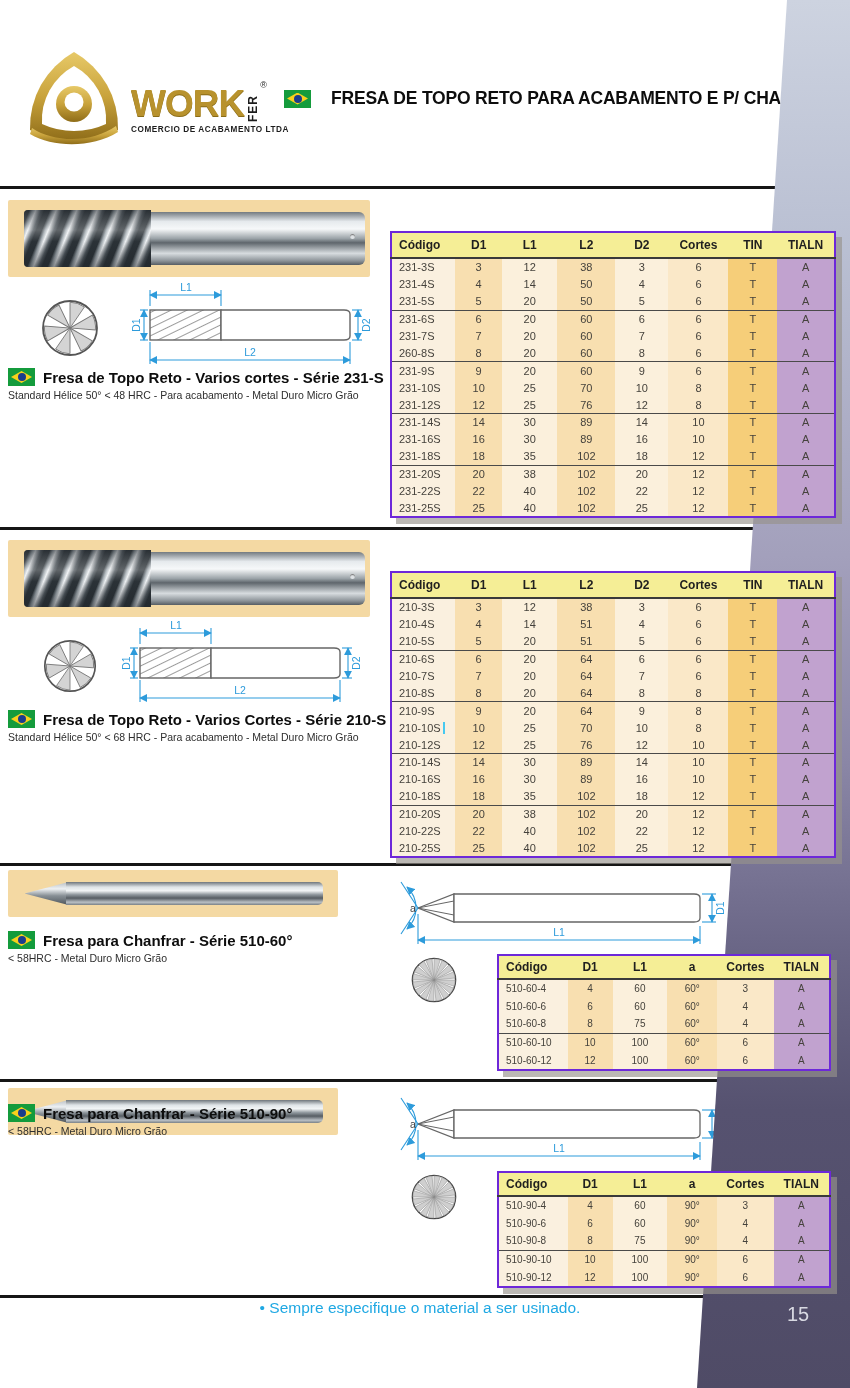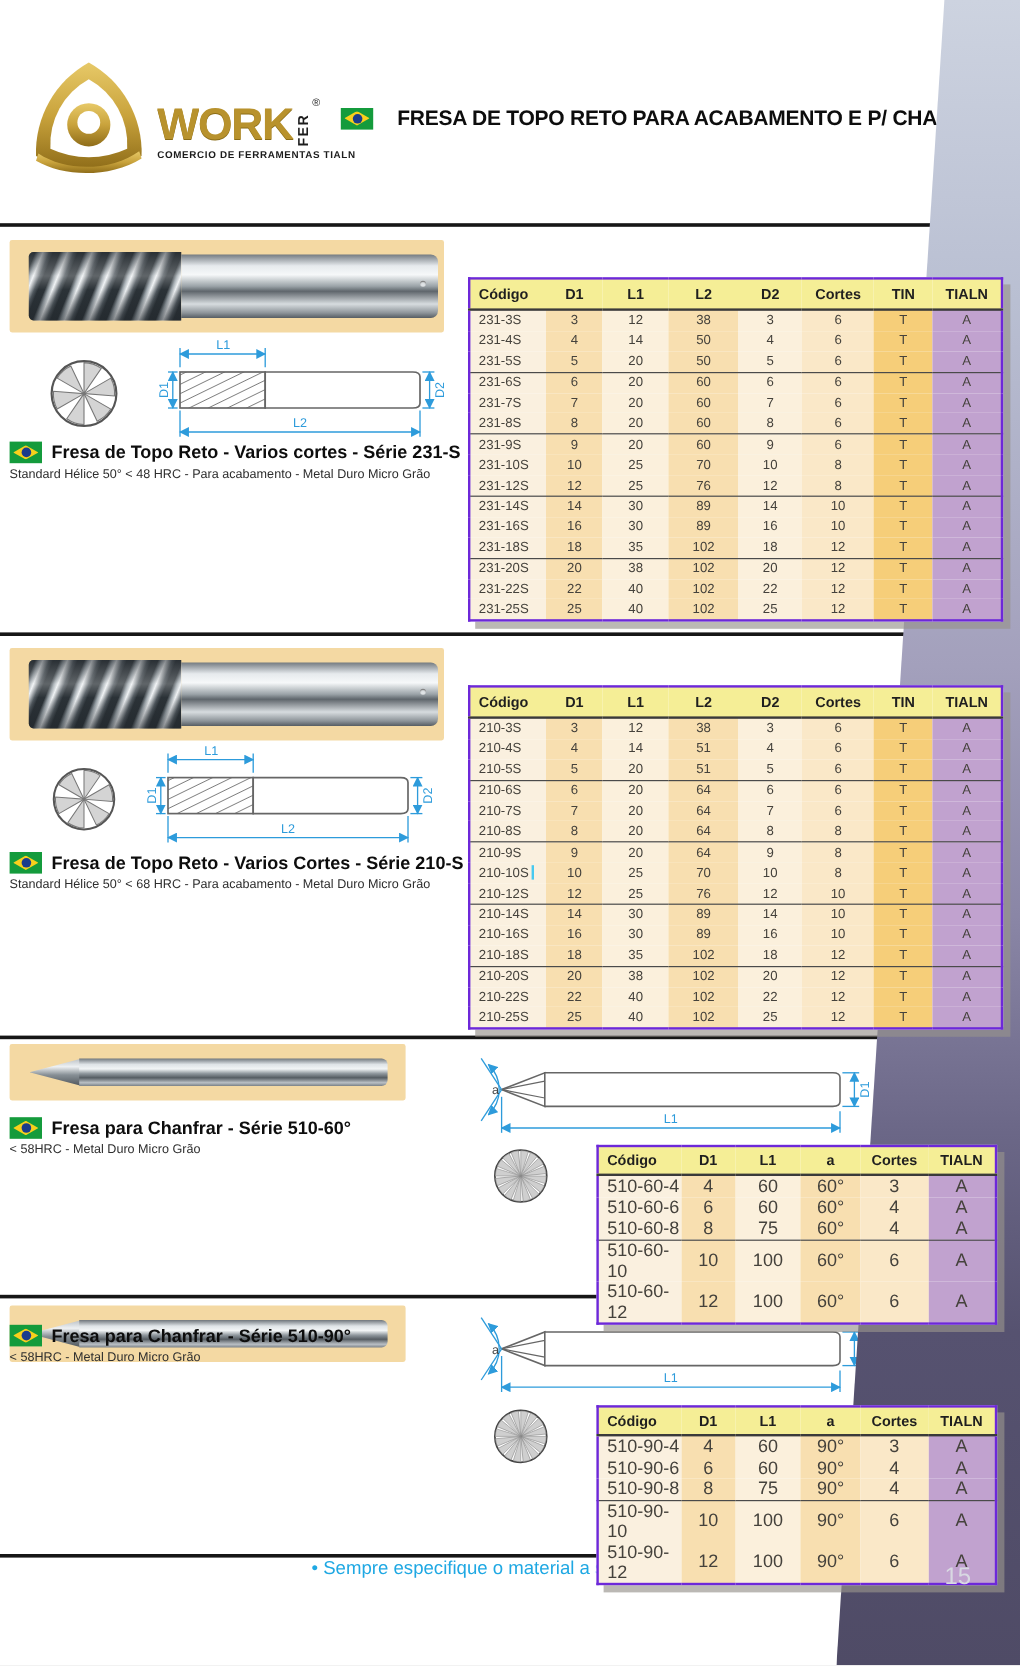--- a/index.html
+++ b/index.html
@@ -55,21 +55,21 @@
 
   
   .tablebox{position:absolute;z-index:3;box-shadow:6px 6px 0 rgba(150,146,140,.65);background:#fff;}
   table{border-collapse:collapse;table-layout:fixed;width:100%;height:100%;}
   table{border:2px solid #6d28d9;}
   th{background:#f5ee96;font-size:12px;font-weight:800;color:#1f1f1f;border-bottom:2px solid #3a3a3a;padding:0;}
   td{font-size:11px;color:#45423c;text-align:center;padding:0;vertical-align:middle;}
   th:first-child,td:first-child{text-align:left;padding-left:7px;}
   tbody tr.group td{border-top:1.4px solid #4a4a4a;}
   .t8 th{height:24px;} .t8 td{height:16.9px;}
-  .t6 th{height:22px;} .t6 td{height:17.6px;font-size:15px;margin-top:20px;}
+  .t6 th{height:22px;} .t6 td{height:17.6px;font-size:10px;margin-top:20px;}
   .t8 td:nth-child(1){background:#faf0df;} .t8 td:nth-child(2){background:#f8dfb0;}
   .t8 td:nth-child(3){background:#fbf0dc;} .t8 td:nth-child(4){background:#f8dfb0;}
   .t8 td:nth-child(5){background:#fbf0dc;} .t8 td:nth-child(6){background:#fae8c8;}
   .t8 td:nth-child(7){background:#f6ce79;} .t8 td:nth-child(8){background:#c1a2cf;}
   .t6 td:nth-child(1){background:#faf0df;} .t6 td:nth-child(2){background:#f8dfb0;}
   .t6 td:nth-child(3){background:#fbf0dc;} .t6 td:nth-child(4){background:#f8dfb0;}
   .t6 td:nth-child(5){background:#fae8c8;} .t6 td:nth-child(6){background:#c1a2cf;}
   
   #t210-body tr:nth-of-type(8) td:first-child::after{content:"";display:inline-block;width:2px;height:12px;
       background:#47c9f0;margin-left:2px;vertical-align:-2px;}
@@ -106,21 +106,21 @@
     </defs>
     <path d="M52 4 A86 86 0 0 1 96 82 A96 96 0 0 1 8 82 A86 86 0 0 1 52 4 Z" fill="url(#gold)"></path>
     <path d="M10 80 C 34 96 72 94 94 78 L96 84 C 70 100 32 100 8 86 Z" fill="url(#gold)"></path>
     <path d="M52 18 A62 62 0 0 1 84 76 A76 76 0 0 1 20 76 A62 62 0 0 1 52 18 Z" fill="#ffffff"></path>
     <circle cx="52" cy="56" r="18" fill="url(#gold)"></circle>
     <circle cx="52" cy="54" r="9.5" fill="#ffffff"></circle>
   </svg>
 
   <div class="brand">
     <span class="word">WORK</span><span class="fer">FER</span><span class="reg">®</span>
-    <div class="tagline">COMERCIO DE FERRAMENTAS TIALN</div>
+    <div class="tagline">COMERCIO DE ACABAMENTO LTDA</div>
   </div>
 
   <div class="page-title-row">
     <span class="flag">
         <span class="dia"></span>
         <span class="glb"></span>
       </span>
     <span class="page-title">FRESA DE TOPO RETO PARA ACABAMENTO E P/ CHANFRAR</span>
   </div>
 
@@ -247,21 +247,21 @@
           <td>231-7S</td>
             <td>7</td>
             <td>20</td>
             <td>60</td>
           <td>7</td>
             <td>6</td>
             <td>T</td>
             <td>A</td>
         </tr>
           <tr>
-          <td>231-8S</td>
+          <td>260-8S</td>
             <td>8</td>
             <td>20</td>
             <td>60</td>
           <td>8</td>
             <td>6</td>
             <td>T</td>
             <td>A</td>
         </tr>
           <tr class="group">
           <td>231-9S</td>

